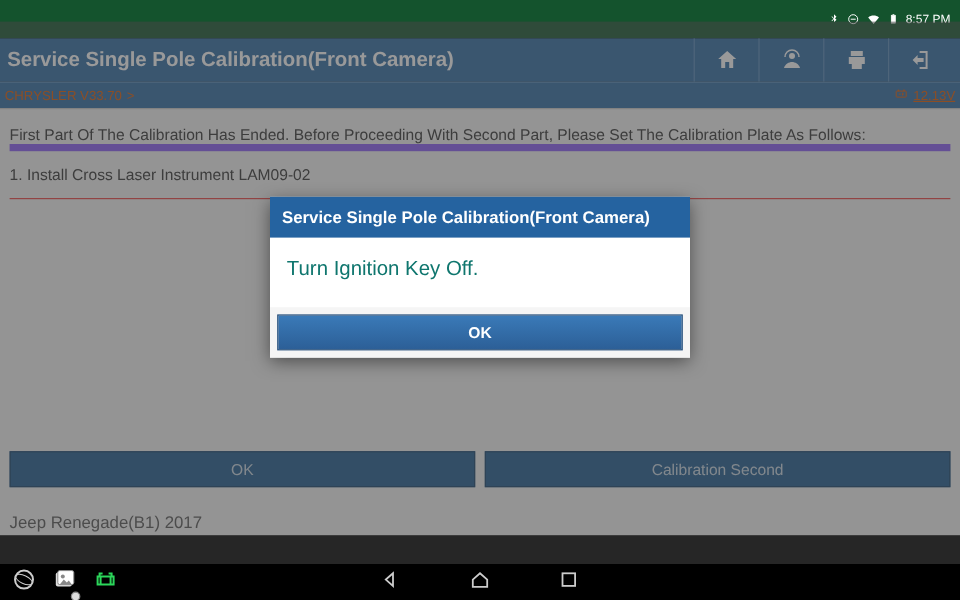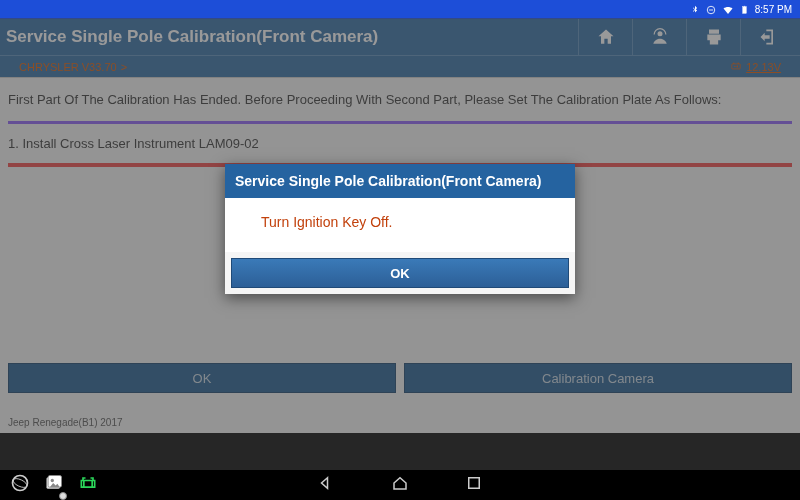--- a/index.html
+++ b/index.html
@@ -1,55 +1,55 @@
 <!DOCTYPE html>
 <html><head>
 <meta charset="utf-8">
 <style>
   * { box-sizing: border-box; margin: 0; padding: 0; font-family: Arial, Helvetica, sans-serif; }
   html, body { width: 800px; height: 500px; overflow: hidden; background: #000; }
   .device { width: 800px; height: 500px; background: #000; position: relative; }
 
   
-  .statusbar { height: 19px; background: #1d4ed8; color: #fff; display: flex; justify-content: flex-end; align-items: center; padding: 0 8px; font-size: 10px; gap: 6px; }
+  .statusbar { height: 32px; background: #14532d; color: #fff; display: flex; justify-content: flex-end; align-items: center; padding: 0 8px; font-size: 10px; gap: 6px; }
   .statusbar .glyph { display:inline-flex; align-items:center; }
 
   
   .header { height: 36px; background: #2d6aa3; display: flex; align-items: center; color: #fff; padding: 0 6px; }
   .header-title { font-size: 17px; font-weight: bold; flex: 1; }
   .header-icons { display: flex; gap: 0; }
   .header-iconbtn { width: 54px; height: 36px; display: flex; align-items: center; justify-content: center; border-left: 1px solid #5a8dbb; cursor: pointer; }
   .header-iconbtn svg { width: 20px; height: 20px; fill: #fff; }
 
   
-  .crumbbar { height: 22px; background: #2d6aa3; display: flex; align-items: center; padding: 0 19px; font-size: 11px; color: #e05a00; border-top: 1px solid #5a8dbb; }
+  .crumbbar { height: 22px; background: #2d6aa3; display: flex; align-items: center; padding: 0 4px; font-size: 11px; color: #e05a00; border-top: 1px solid #5a8dbb; }
   .crumb-left { flex: 1; display:flex; gap:4px; align-items:center; }
   .crumb-right { display: flex; align-items: center; gap: 4px; text-decoration: underline; }
 
   
   .content { position: relative; background: #f3f3f3; height: 356px; border-top: 1px solid #ccc; }
   .instructions { padding: 14px 8px 0 8px; color: #333; font-size: 13px; }
-  .instructions .intro { padding-bottom: 14px; border-bottom: 3px solid #8b5cf6; }
-  .instructions .step { padding: 12px 0; border-bottom: 4px solid #ef4444; }
+  .instructions .intro { border-bottom: 6px solid #8b5cf6; }
+  .instructions .step { padding: 12px 0; border-bottom: 1px solid #ef4444; }
 
   
   .bottombtns { position: absolute; left: 0; right: 0; bottom: 34px; display: flex; gap: 8px; padding: 6px 8px; }
   .bottombtns button { flex: 1; height: 30px; background: #1e5a8e; border: 1px solid #15416a; color: #cbd8e4; font-size: 13px; cursor: pointer; }
 
   
-  .vehinfo { position: absolute; left: 8px; bottom: 4px; font-size: 10px; color: #555; line-height: 13px; }
+  .vehinfo { position: absolute; left: 8px; bottom: 4px; font-size: 14px; color: #555; line-height: 13px; }
   .vehinfo .redact { display: inline-block; width: 120px; height: 10px; background: #000; vertical-align: middle; }
 
   
   .dim { position: absolute; inset: 0; background: rgba(70,70,70,0.55); }
 
   
   .dialog { position: absolute; top: 164px; left: 50%; transform: translateX(-50%); width: 350px; background: #fff; box-shadow: 0 4px 14px rgba(0,0,0,0.5); }
   .dialog-title { background: #2563a0; color: #fff; font-weight: bold; font-size: 14px; padding: 9px 10px; }
-  .dialog-body { padding: 16px 14px 22px 14px; font-size: 14px; color: #c2410c; margin-left: 22px; }
+  .dialog-body { padding: 16px 14px 22px 14px; font-size: 17px; color: #0f766e; }
   .dialog-actions { padding: 6px; background:#f5f5f5; }
   .dialog-ok { width: 100%; height: 30px; background: linear-gradient(#3a7ab8, #2c5f97); border: 1px solid #1f4a78; color: #fff; font-weight: bold; font-size: 13px; cursor: pointer; }
 
   
   .navbar { position: absolute; left:0; right:0; bottom:0; height: 30px; background: #000; display: flex; align-items: center; justify-content: center; color:#ccc; }
   .navbar .navcenter { display:flex; gap:56px; align-items:center; }
   .navbar .sysicon svg { width:18px; height:18px; fill:#ccc; }
   .navbar .leftapps { position:absolute; left:10px; display:flex; gap:14px; align-items:center; }
   .navbar .leftapps svg { width:20px; height:20px; }
 
@@ -141,21 +141,21 @@
     </div>
 
     <div class="content">
       <div class="instructions">
         <div class="intro">First Part Of The Calibration Has Ended. Before Proceeding With Second Part, Please Set The Calibration Plate As Follows:</div>
         <div class="step">1. Install Cross Laser Instrument LAM09-02</div>
       </div>
 
       <div class="bottombtns">
         <button>OK</button>
-        <button>Calibration Camera</button>
+        <button>Calibration Second</button>
       </div>
 
       <div class="vehinfo">
         <div>Jeep Renegade(B1) 2017</div>
       </div>
     </div>
   </div>
 
   <div class="dimscope">
     <div class="dim"></div>

